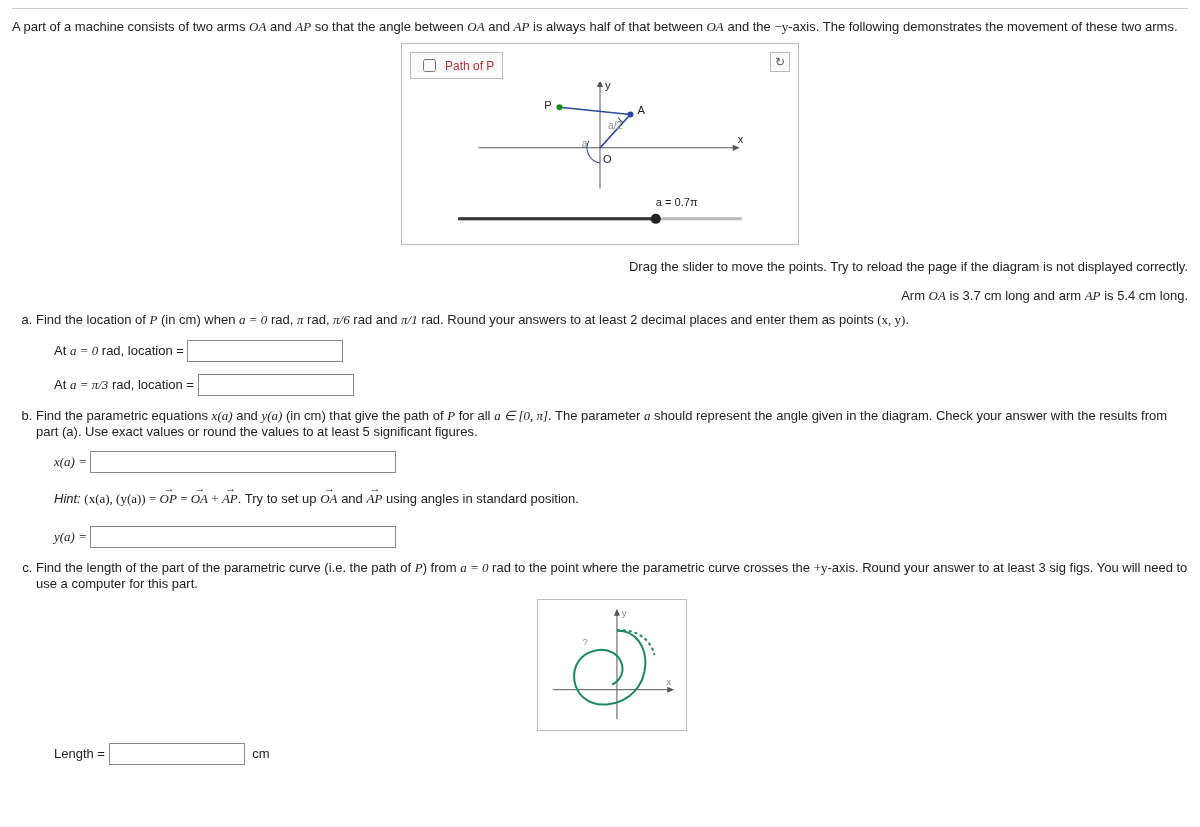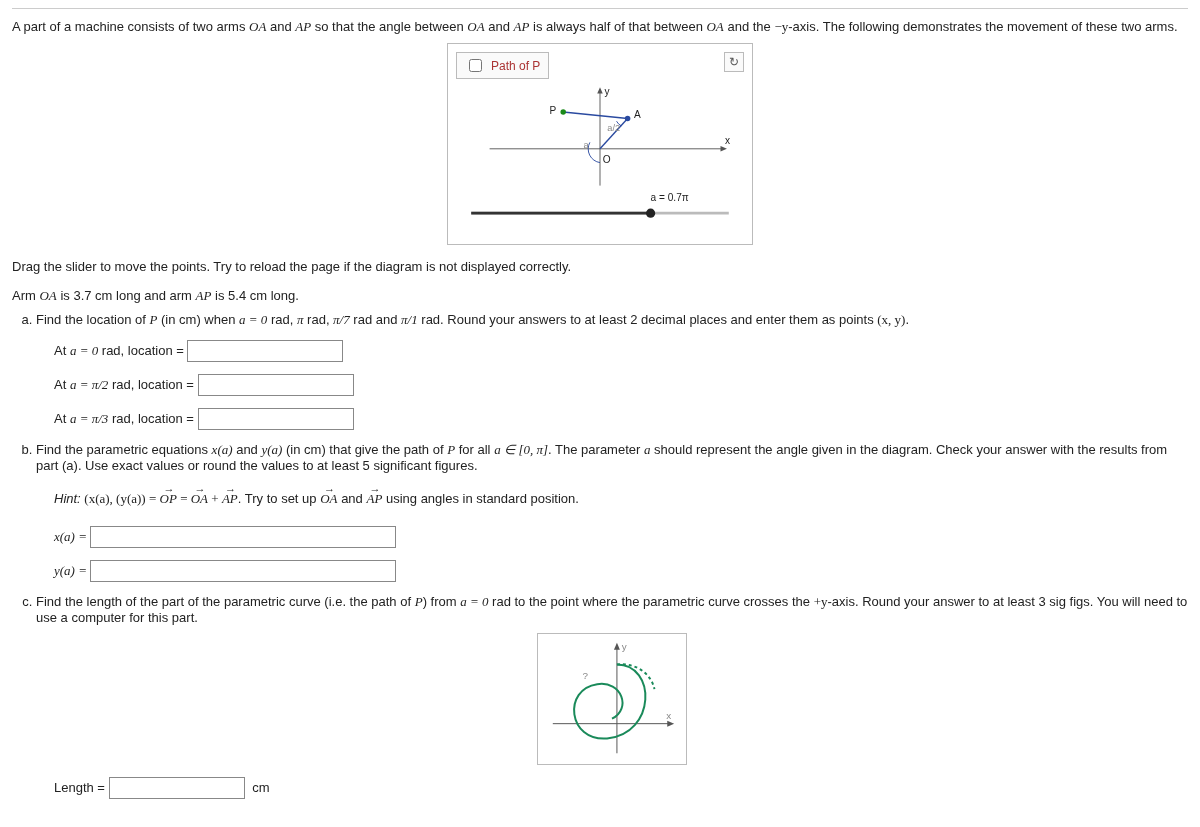--- a/index.html
+++ b/index.html
@@ -11,21 +11,21 @@
     background: #fff;
   }
   .top-rule {
     border-top: 1px solid #ccc;
     padding-top: 6px;
   }
   .intro {
     margin: 4px 0 0 0;
   }
   .diagram-wrap {
-    width: 306px;
+    width: 398px;
     margin: 8px auto 0 auto;
   }
   .diagram {
     border: 1px solid #bbb;
     background: #fff;
     position: relative;
     height: 200px;
   }
   .pathp-ctrl {
     position: absolute;
@@ -55,25 +55,26 @@
     position: absolute;
     left: 14px; right: 14px; top: 38px; bottom: 10px;
   }
   .axis { stroke: #555; stroke-width: 1; }
   .arm { stroke: #2a4aa0; stroke-width: 1.5; }
   .lblA { fill: #222; font-size: 11px; }
   .lblSmall { fill: #888; font-size: 10px; }
   .slider-track { stroke: #bbb; stroke-width: 3; }
   .slider-fill { stroke: #333; stroke-width: 3; }
   .drag-note {
-    text-align: left;
+    text-align: right;
     margin: 14px 0 14px 0;
   }
   .para {
     margin: 6px 0;
+    text-align: right;
   }
   ol.parts {
     list-style-type: lower-alpha;
     padding-left: 24px;
     margin: 0;
   }
   ol.parts > li {
     margin: 8px 0;
   }
   .sub-block {
@@ -185,50 +186,46 @@
 <div class="drag-note">Drag the slider to move the points. Try to reload the page if the diagram is not displayed correctly.</div>
 
 <div class="para">
   <span>Arm </span><span class="mi">OA</span><span> is 3.7 cm long and arm </span><span class="mi">AP</span><span> is 5.4 cm long.</span>
 </div>
 
 <ol class="parts">
 
   <li>
     <div>
-      <span>Find the location of </span><span class="mi">P</span><span> (in cm) when </span><span class="mi">a = 0</span><span> rad, </span><span class="mi">π</span><span> rad, </span><span class="mi">π/7</span><span> rad and </span><span class="mi">π/1</span><span> rad. Round your answers to at least 2 decimal places and enter them as points </span><span class="ms">(x, y)</span><span>.</span>
+      <span>Find the location of </span><span class="mi">P</span><span> (in cm) when </span><span class="mi">a = 0</span><span> rad, </span><span class="mi">π</span><span> rad, </span><span class="mi">π/6</span><span> rad and </span><span class="mi">π/1</span><span> rad. Round your answers to at least 2 decimal places and enter them as points </span><span class="ms">(x, y)</span><span>.</span>
     </div>
     <div class="sub-block">
       <div class="ans-row">
         <span>At </span><span class="mi">a = 0</span><span> rad, location =</span>
-        <input type="text" class="short" style="">
-      </div>
-      <div class="ans-row">
-        <span>At </span><span class="mi">a = π/2</span><span> rad, location =</span>
         <input type="text" class="short" style="">
       </div>
       <div class="ans-row">
         <span>At </span><span class="mi">a = π/3</span><span> rad, location =</span>
         <input type="text" class="short" style="">
       </div>
     </div>
   </li>
 
   <li>
     <div>
       <span>Find the parametric equations </span><span class="mi">x(a)</span><span> and </span><span class="mi">y(a)</span><span> (in cm) that give the path of </span><span class="mi">P</span><span> for all </span><span class="mi">a ∈ [0, π]</span><span>. The parameter </span><span class="mi">a</span><span> should represent the angle given in the diagram. Check your answer with the results from part (a). Use exact values or round the values to at least 5 significant figures.</span>
     </div>
     <div class="sub-block">
+      <div class="ans-row">
+        <span class="mi">x(a) = </span>
+        <input type="text" class="med" style="">
+      </div>
       <div class="ans-row" style="line-height:2.2;">
         <span class="hint">Hint:  </span>
         <span class="ms">(x(a), (y(a)) = </span><span class="vec">OP</span><span class="ms"> = </span><span class="vec">OA</span><span class="ms"> + </span><span class="vec">AP</span><span>.  Try to set up </span><span class="vec">OA</span><span> and </span><span class="vec">AP</span><span> using angles in standard position.</span>
-      </div>
-      <div class="ans-row">
-        <span class="mi">x(a) = </span>
-        <input type="text" class="med" style="">
       </div>
       <div class="ans-row">
         <span class="mi">y(a) = </span>
         <input type="text" class="med" style="">
       </div>
     </div>
   </li>
 
   <li>
     <div>

